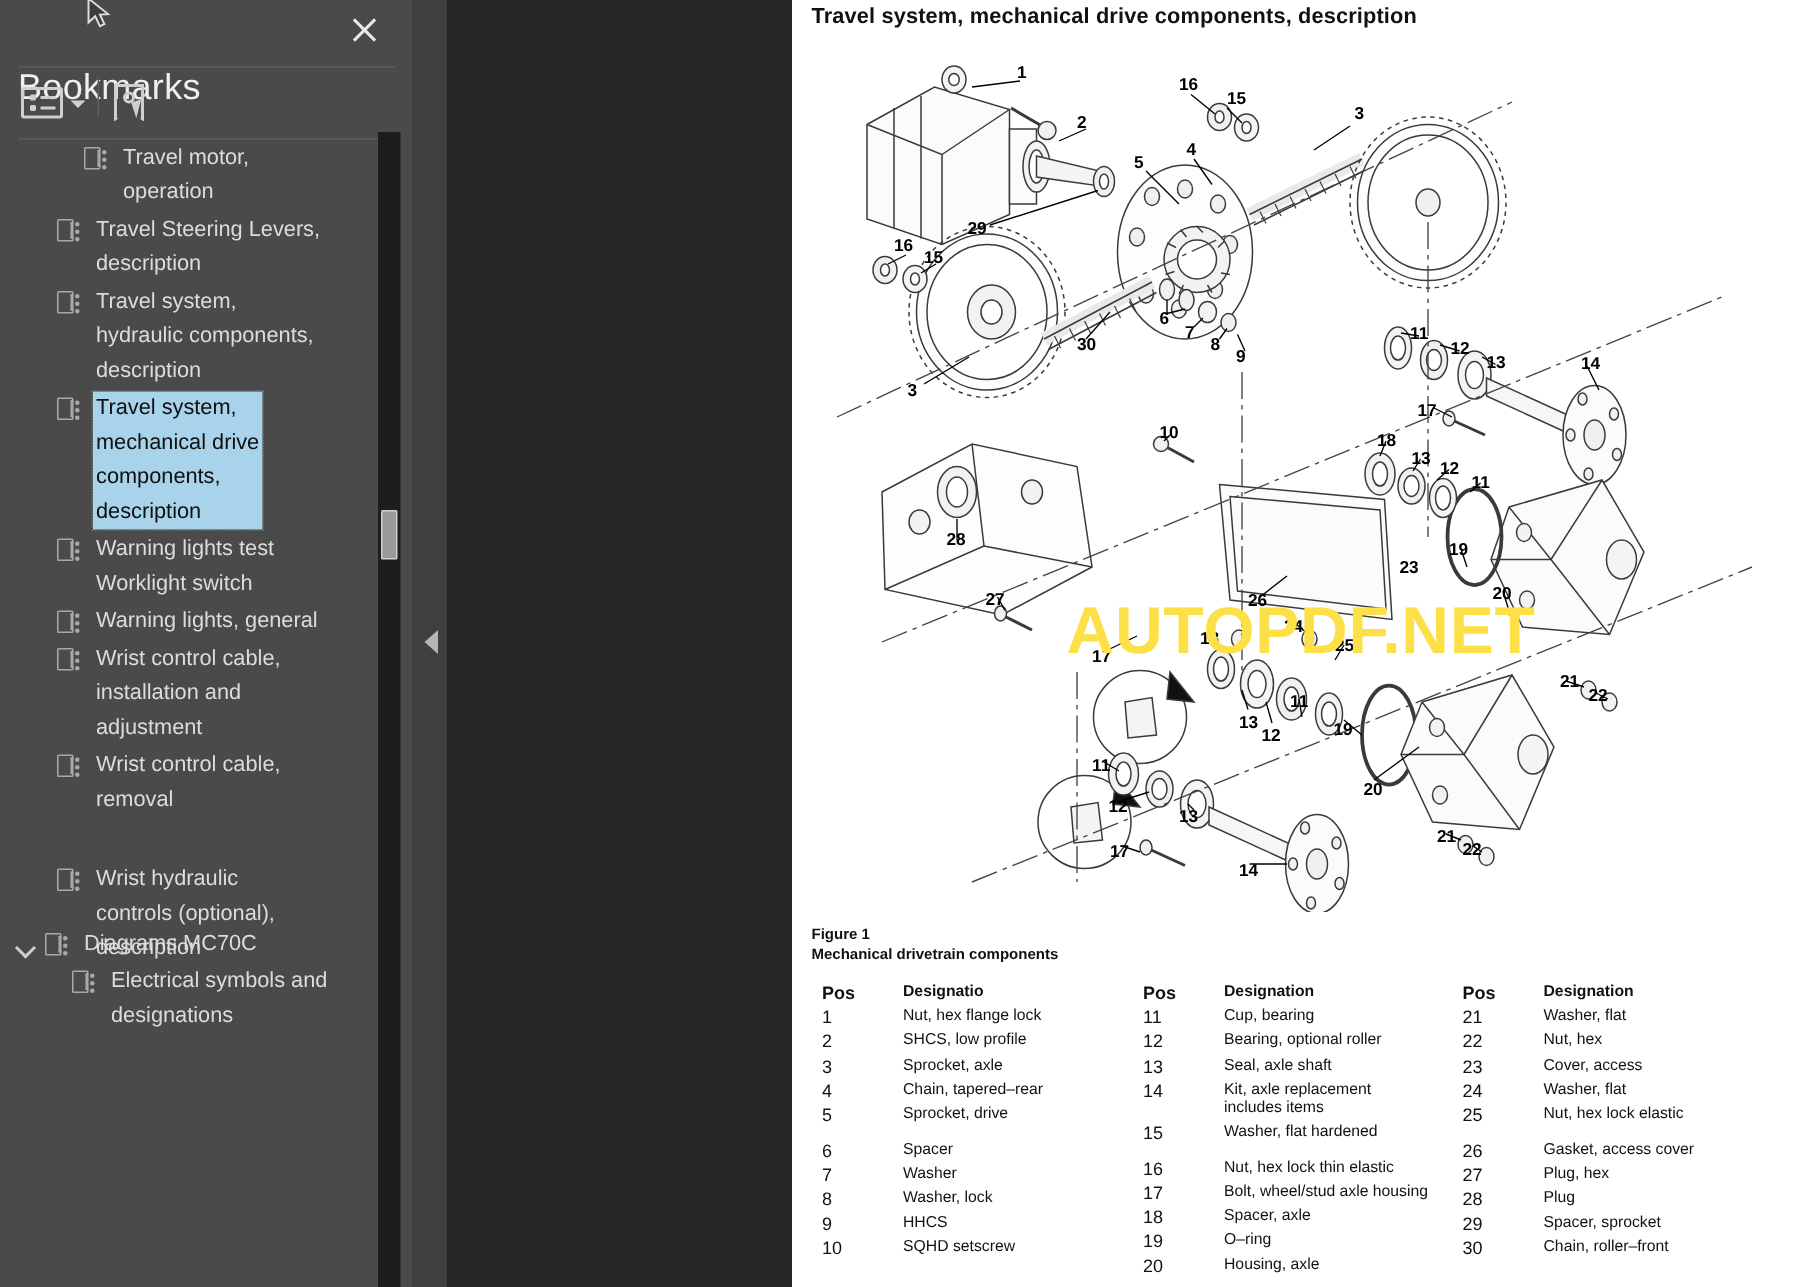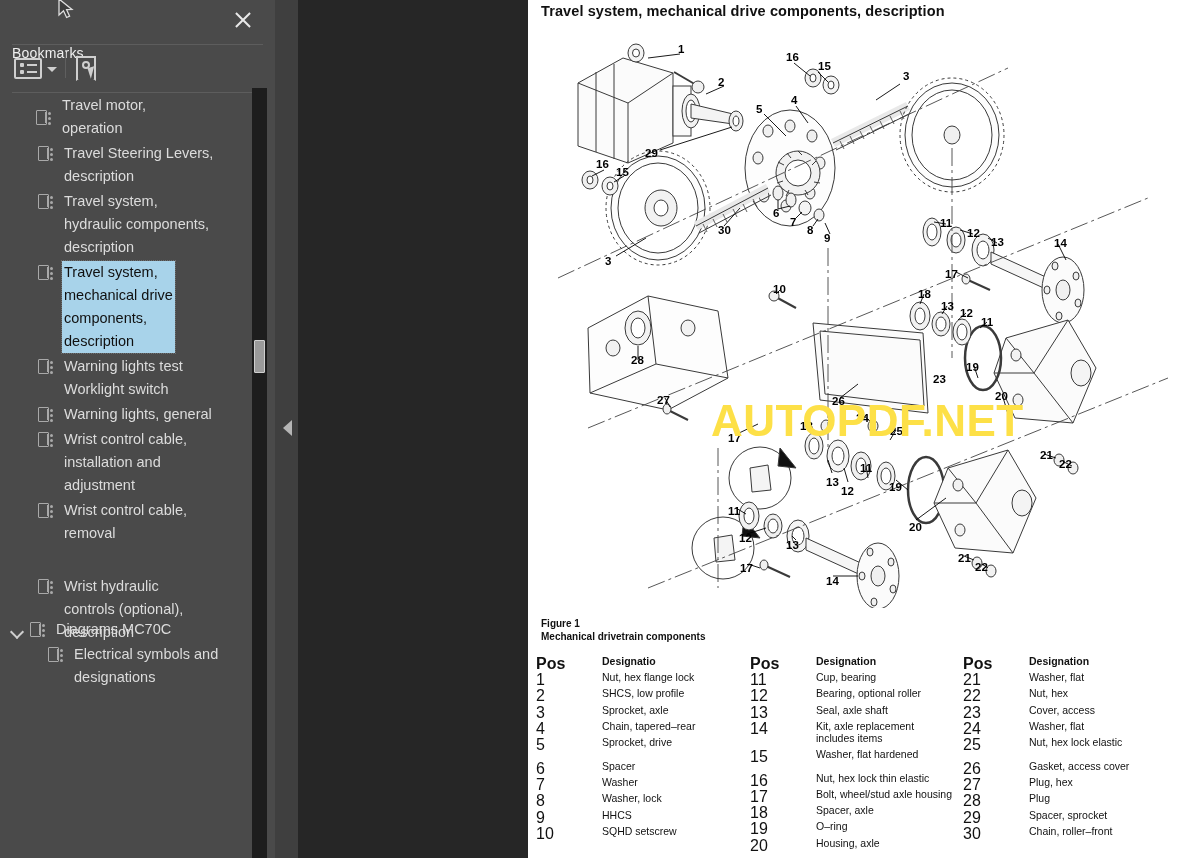--- a/index.html
+++ b/index.html
@@ -15,21 +15,21 @@
   .bm-panel{
     position:absolute;left:0;top:0;width:275px;height:858px;
     background:#4a4a4a;
     color:#e4e4e4;
   }
   .bm-header{
     position:absolute;left:0;top:0;width:275px;height:42px;
   }
   .bm-title{
     position:absolute;left:12px;top:8px;
-    font-size:14px;color:#efefef;letter-spacing:.2px;margin-top:37px;
+    font-size:24px;color:#efefef;letter-spacing:.2px;margin-top:37px;
   }
   .bm-close{
     position:absolute;right:20px;top:8px;width:24px;height:24px;
     cursor:pointer;
   }
   .bm-close::before,.bm-close::after{
     content:"";position:absolute;left:2px;top:11px;width:20px;height:2px;
     background:#e9e9e9;
   }
   .bm-close::before{transform:rotate(45deg);}
@@ -151,21 +151,21 @@
   .fig-caption{
     position:absolute;left:13px;top:618px;font-size:10px;font-weight:bold;color:#111;
     line-height:12.5px;white-space:pre-line;
   }
 
   
   .parts{position:absolute;left:0;top:655px;width:672px;}
   .col{position:absolute;top:0;}
   .col.c1{left:8px;} .col.c2{left:222px;} .col.c3{left:435px;}
   .row{position:relative;height:16.2px;}
-  .pos{position:absolute;left:0;font-size:16px;color:#111;}
+  .pos{position:absolute;left:12px;font-size:12px;color:#111;}
   .des{position:absolute;left:66px;font-size:10.5px;color:#111;width:158px;}
   .hdr .pos,.hdr .des{font-weight:bold;}
   .des .cont{position:absolute;left:0;top:12px;white-space:nowrap;}
   .row.tall{height:28px;}
   .row.gap{height:24px;}
 
   
   .watermark{
     position:absolute;left:413px;top:396px;
     font-size:44px;font-weight:bold;color:#fde047;letter-spacing:.5px;
@@ -202,21 +202,21 @@
       <div class="tb-btn tb-bookmark">
         <div class="bk-glyph"></div>
         <div class="bk-ring"></div>
         <div class="bk-cursor"></div>
       </div>
     </div>
     <div class="tb-sep"></div>
     <div class="rule r2"></div>
 
     <div class="bm-tree" id="bm-tree">
-        <div class="bm-item" style="top: 0px; left: 36px; width: 212px; align-items: center;">
+        <div class="bm-item" style="top: 0px; left: 56px; width: 212px;">
           <span class="bm-ico">
             <span class="pg"></span>
             <span class="br"></span>
             <span class="dt dt1"></span>
             <span class="dt dt2"></span>
             <span class="dt dt3"></span>
           </span>
           <span class="bm-label">Travel motor,
 operation</span>
         </div>

